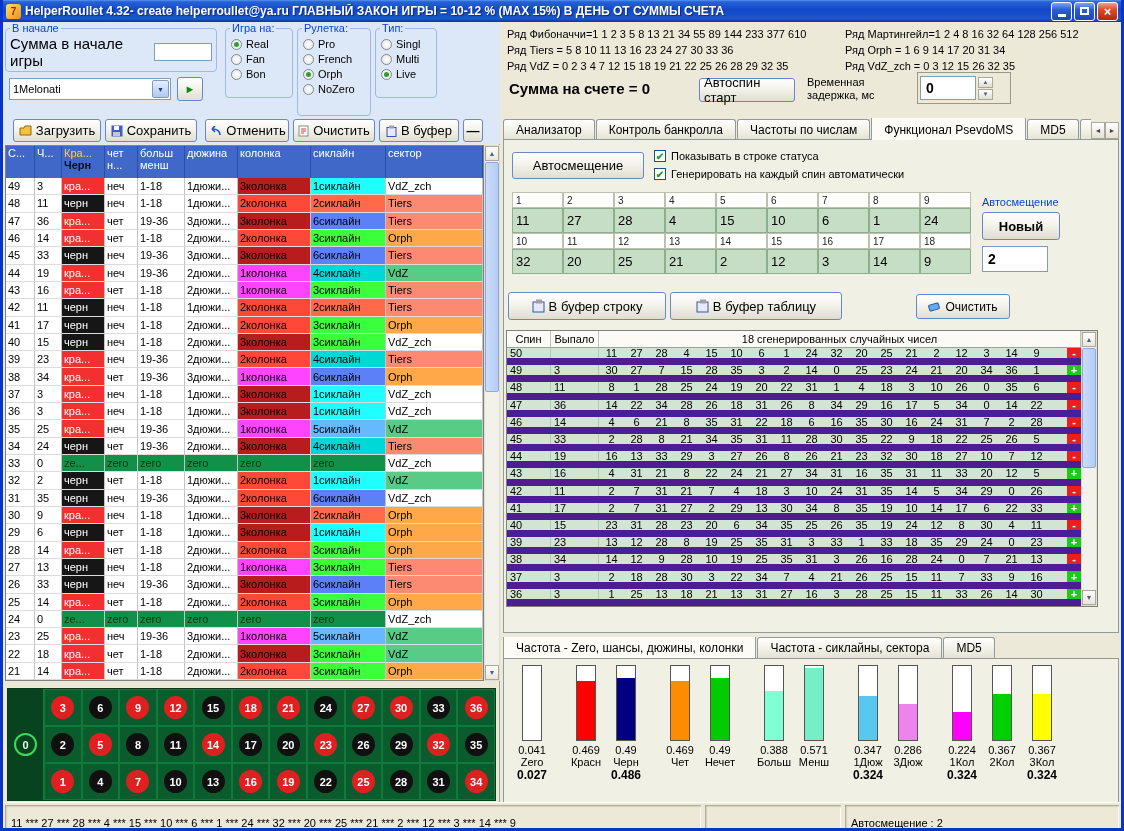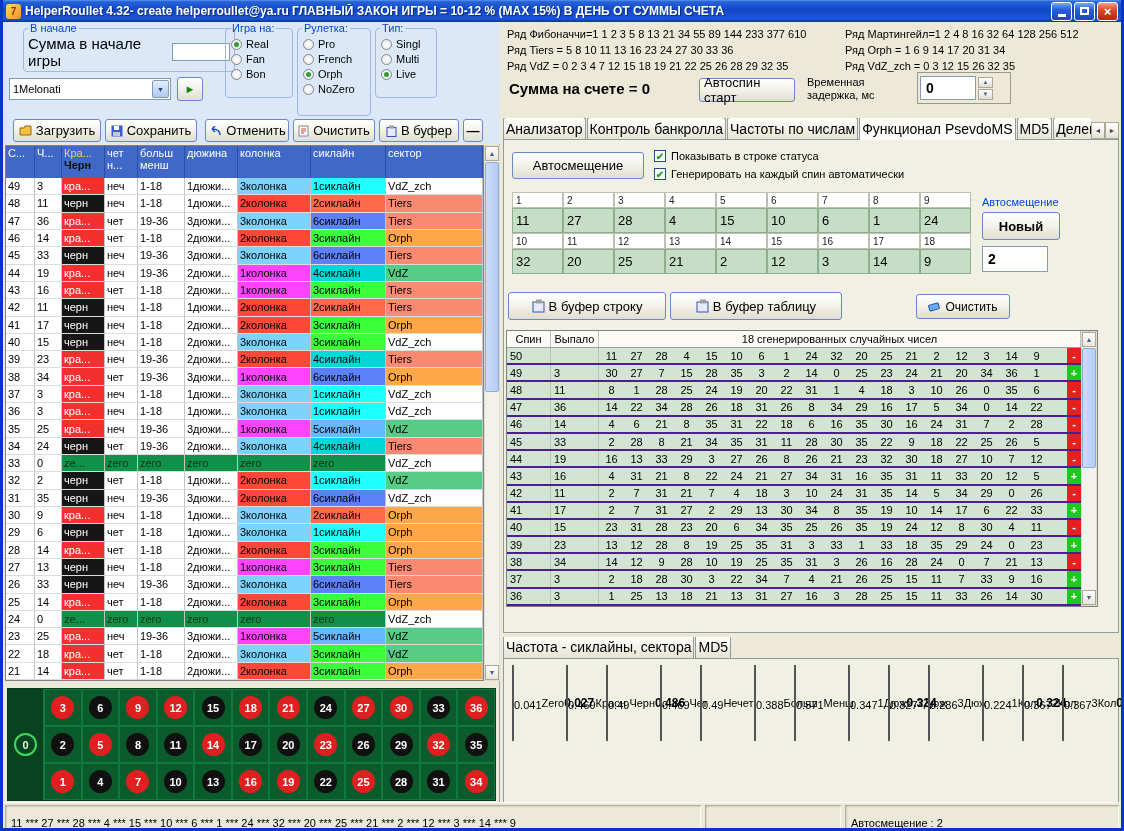--- a/index.html
+++ b/index.html
@@ -37,21 +37,21 @@
 
 .htable{position:absolute;left:2px;top:123px;width:479px;height:536px;border:1px solid #808080;background:#FFF;overflow:hidden}
 .hhead{display:flex;height:32px;background:#4068C8}
 .hth{border-right:1px solid #2A4FA8;color:#FFF;font-size:11px;display:flex;flex-direction:column;padding:1px 2px;overflow:hidden;white-space:nowrap}
 .hth .gold{color:#FFD24A}.hth .blk{color:#101010;font-weight:bold}
 .hbody{display:flex;flex-direction:column;height:502px}
 .hrow{display:flex;flex:1;min-height:0}
 .hc{border-right:1px solid #C4C4C4;border-bottom:1px solid #DCDCDC;font-size:11px;display:flex;align-items:center;padding-left:2px;overflow:hidden;white-space:nowrap;background:#FFF}
 .cwS{width:29px}.cwN{width:27px}.cwC{width:43px}.cwP{width:33px}.cwR{width:47px}.cwD{width:53px}.cwK{width:73px}.cwX{width:75px}.cwSec{flex:1}
 .cr{background:#F23030;color:#FFF}.cb{background:#161616;color:#FFF}
-.k1{background:#FF44FF}.k2{background:#FF4838}.k3{background:#7dd3fc}
+.k1{background:#FF44FF}.k2{background:#FF4838}.k3{background:#b91c1c}
 .x1{background:#20FFFF}.x2{background:#FF6A4A}.x3{background:#3CFF3C}.x4{background:#00D8D8}.x5{background:#66B8FF}.x6{background:#5C80F8}
 .sTiers{background:#FA8A72}.sOrph{background:#FFA84A}.sVdZ{background:#58CC86}.sVdZzch{background:#FFFFFF}
 .zz{background:#109048;color:#08350F}
 
 .vsb{position:absolute;width:16px;background:#F2F1EA;border:1px solid #DFDDCF;display:flex;flex-direction:column}
 .vsb .ar{height:15px;flex:none;background:linear-gradient(#FDFDFD,#E8E6DA);border:1px solid #ACA899;font-size:7px;color:#4D6185;display:flex;align-items:center;justify-content:center}
 .vsb .tr{position:relative;flex:1}
 .vsb .th{position:absolute;left:0;right:0;background:linear-gradient(90deg,#CCDCFA,#B4CCF4);border:1px solid #8CAAE4;border-radius:2px}
 
 #board{position:absolute;left:4px;top:666px;width:489px;height:113px;background:#0A5C2C;border:1px solid #063A1C;display:flex}
@@ -64,21 +64,21 @@
 
 .iline{position:absolute;font-size:11px;white-space:nowrap}
 .sumlbl{position:absolute;left:8px;top:58px;font-size:15px;font-weight:bold}
 .dlylbl{position:absolute;left:306px;top:54px;width:104px;font-size:11px;line-height:13px}
 .spinbox{position:absolute;left:416px;top:50px;width:94px;height:32px;border:1px solid #9C9A84;display:flex;align-items:center;padding:2px;gap:2px;background:#ECE9D8}
 .spinval{width:56px;height:24px;background:#FFF;border:1px solid #7F9DB9;font-size:14px;font-weight:bold;display:flex;align-items:center;padding-left:5px}
 .sparr{display:flex;flex-direction:column;gap:1px}
 .sparr span{width:15px;height:11px;background:linear-gradient(#FFF,#E0DED0);border:1px solid #ACA899;font-size:6px;display:flex;align-items:center;justify-content:center;color:#4D6185}
 
 #maintabs{position:absolute;left:2px;top:96px;right:30px;height:22px;display:flex;align-items:flex-end;overflow:hidden}
-.tab{border:1px solid #919B9C;border-bottom:none;border-radius:3px 3px 0 0;background:linear-gradient(#FFFFFF,#F0EFE4 60%,#E4E2D4);font-size:14px;padding:3px 2px;margin-right:1px;white-space:nowrap;flex:none}
+.tab{border:1px solid #919B9C;border-bottom:none;border-radius:3px 3px 0 0;background:linear-gradient(#FFFFFF,#F0EFE4 60%,#E4E2D4);font-size:12px;padding:3px 12px;margin-right:1px;white-space:nowrap;flex:none}
 .tab.active{background:#FCFBF6;padding-top:6px;position:relative;z-index:2}
 .tabarrows{position:absolute;right:2px;top:100px;display:flex}
 .tabarrows span{width:14px;height:17px;border:1px solid #ACA899;background:linear-gradient(#FFF,#E4E2D4);font-size:7px;display:flex;align-items:center;justify-content:center;color:#444}
 .content{position:absolute;left:2px;top:117px;right:2px;height:494px;border:1px solid #919B9C;background:#F1F0E5}
 #genbtn{left:8px;top:12px;width:132px;height:27px;font-size:13px}
 .cbrow{position:absolute;left:150px;font-size:11px;display:flex;align-items:center;gap:5px;white-space:nowrap}
 .cbx{width:12px;height:12px;border:1px solid #1C5180;background:#FFF;display:flex;align-items:center;justify-content:center;font-size:10px;color:#21A121;font-weight:bold;flex:none}
 
 #ngrid{position:absolute;left:8px;top:52px;width:459px}
 .grow{display:flex}
@@ -90,33 +90,33 @@
 #newbtn{left:0;top:16px;width:78px;height:28px;font-size:13px;font-weight:bold}
 #ashval{position:absolute;left:0;top:50px;width:66px;height:26px;font-weight:bold;font-size:14px;padding-left:5px;display:flex;align-items:center}
 #bufstr{left:4px;top:152px;width:158px;height:28px;font-size:13px}
 #buftab{left:166px;top:152px;width:172px;height:28px;font-size:13px}
 #clearbtn2{left:412px;top:154px;width:94px;height:25px;font-size:12px}
 
 #gtable{position:absolute;left:2px;top:190px;width:592px;height:277px;border:1px solid #808080;background:#FFF;overflow:hidden}
 .gthead{display:flex;height:17px;background:#FBFAF4;border-bottom:1px solid #A0A0A0;font-size:11px;margin-right:16px}
 .gth{display:flex;align-items:center;justify-content:center;border-right:1px solid #C0C0C0;overflow:hidden;white-space:nowrap}
 .gth.s{width:44px}.gth.o{width:48px}.gth.n{flex:1}
-.gtr{display:flex;height:17.2px;background:#D2E4D2;border-bottom:2px solid #4c1d95;font-size:11px;margin-right:16px}
+.gtr{display:flex;height:17.2px;background:#D2E4D2;border-bottom:7px solid #4c1d95;font-size:11px;margin-right:16px}
 .gts{width:44px;border-right:1px solid #B2CAB2;padding-left:3px;display:flex;align-items:center}
 .gto{width:48px;border-right:1px solid #B2CAB2;padding-left:3px;display:flex;align-items:center}
 .gtnums{display:flex}
 .gtn{width:25px;display:flex;align-items:center;justify-content:center;overflow:hidden}
 .gtf{flex:1}
 .gtm{width:14px;display:flex;align-items:center;justify-content:center;color:#FFF;font-weight:bold}
 .gtm.m{background:#E62020}.gtm.p{background:#1EC81E}
 
 #freqtabs{position:absolute;left:2px;top:615px;display:flex;align-items:flex-end;height:21px;overflow:hidden;right:2px}
 .freqpanel{position:absolute;left:2px;top:636px;right:2px;height:145px;border:1px solid #919B9C;background:#F1F0E5}
 #fbars{position:absolute;left:8px;top:6px;display:flex}
-.fcell{width:40px;display:flex;flex-direction:row;align-items:center}
+.fcell{width:40px;display:flex;flex-direction:column;align-items:center}
 .fcell.gsep{margin-left:14px}
 .fbar{width:20px;height:76px;border:1px solid #555;background:#FFF;position:relative}
 .ffill{position:absolute;bottom:0;left:0;right:0}
 .fval{font-size:11px;margin-top:3px;white-space:nowrap}
 .flab{font-size:11px;white-space:nowrap}
 .fsub{font-size:12px;font-weight:bold;height:15px;white-space:nowrap}
 .icon{display:inline-flex;flex:none}
 </style>
 </head>
 <body>
@@ -132,21 +132,21 @@
       <span class="tb ma">
           <i></i>
         </span>
       <span class="tb cl">×</span>
     </span>
   </div>
 
   <div class="left">
     <div class="ctrlbg"></div>
 
-    <fieldset class="grp" style="left:20px;top:0;width:212px;height:50px">
+    <fieldset class="grp" style="left:2px;top:0;width:212px;height:50px">
       <legend>В начале</legend>
       <div style="display:flex;align-items:center;gap:4px">
         <span style="font-size:15px">Сумма в начале игры</span>
         <span class="inp" style="width:62px;height:18px;display:inline-block"></span>
       </div>
     </fieldset>
 
     <div class="combo">
       <span class="ctxt">1Melonati</span>
       <span class="cdrop">▼</span>
@@ -1269,20 +1269,21 @@
           <span class="ar">▲</span>
           <span class="tr">
               <span class="th" style="top:1px;height:120px"></span>
             </span>
           <span class="ar">▼</span>
         </div>
       </div>
     </div>
 
     <div id="freqtabs">
+        <div class="tab active">Частота - Zero, шансы, дюжины, колонки</div>
         <div class="tab">Частота - сиклайны, сектора</div>
         <div class="tab">MD5</div>
       </div>
     <div class="freqpanel">
       <div id="fbars">
           <div class="fcell">
             <div class="fbar">
               <div class="ffill" style="height:5px;background:#FFFFFF"></div>
             </div>
             <div class="fval">0.041</div>
@@ -1340,28 +1341,20 @@
           <div class="fcell gsep">
             <div class="fbar">
               <div class="ffill" style="height:44px;background:#58C8F0"></div>
             </div>
             <div class="fval">0.347</div>
             <div class="flab">1Дюж</div>
             <div class="fsub">0.324</div>
           </div>
           <div class="fcell">
             <div class="fbar">
-              <div class="ffill" style="height:41px;background:#F08080"></div>
-            </div>
-            <div class="fval">0.327</div>
-            <div class="flab">2Дюж</div>
-            <div class="fsub"></div>
-          </div>
-          <div class="fcell">
-            <div class="fbar">
               <div class="ffill" style="height:36px;background:#EE82EE"></div>
             </div>
             <div class="fval">0.286</div>
             <div class="flab">3Дюж</div>
             <div class="fsub"></div>
           </div>
           <div class="fcell gsep">
             <div class="fbar">
               <div class="ffill" style="height:28px;background:#FF00FF"></div>
             </div>

